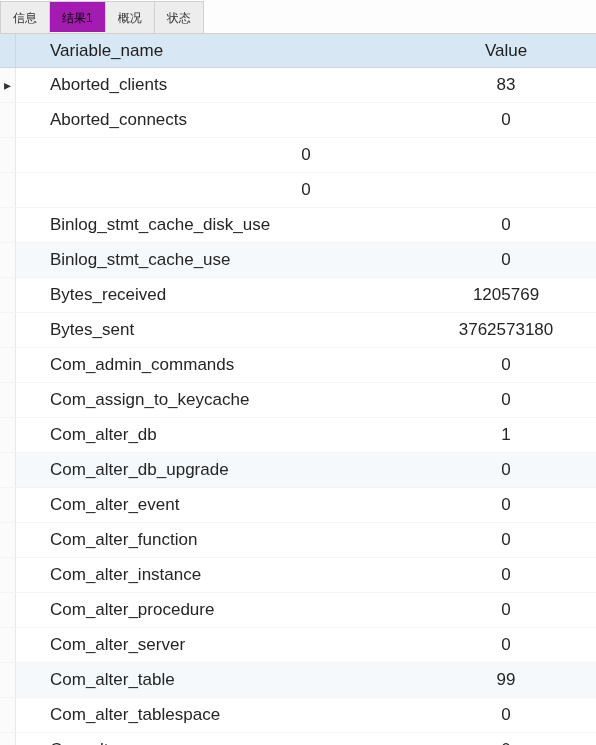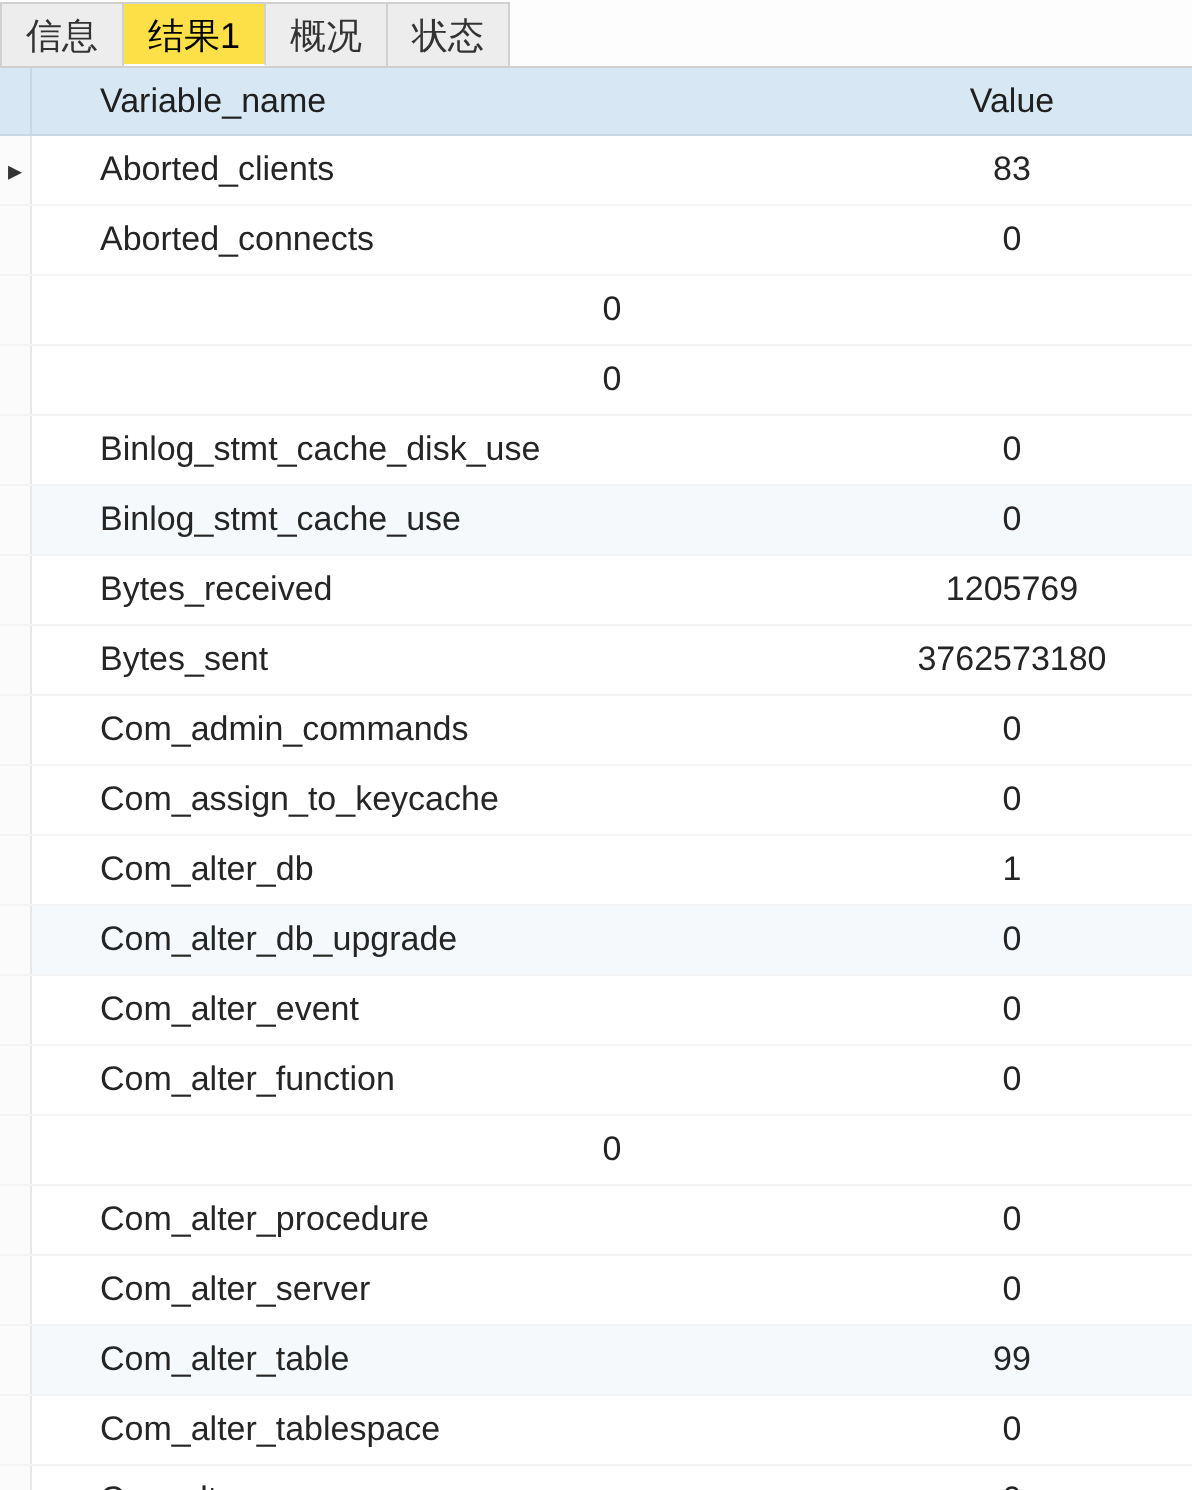--- a/index.html
+++ b/index.html
@@ -17,30 +17,30 @@
       border-bottom: 1px solid #d0d0d0;
       background: #fdfdfd;
       height: 34px;
     }
     .tab {
       padding: 4px 12px 4px 12px;
       border: 1px solid #d0d0d0;
       border-bottom: none;
       background: #ededed;
       margin-right: 0px;
-      font-size: 18px;
+      font-size: 12px;
       color: #333;
       position: relative;
       top: 1px;
       height: 32px;
       line-height: 24px;
       cursor: pointer;
     }
     .tab.active {
-      background: #fde047;
+      background: #a21caf;
       border-bottom: 1px solid #ffffff;
       font-weight: normal;
       color: #000;
     }
     .tab + .tab {
       border-left: none;
     }
     .grid {
       width: 100%;
     }
@@ -177,20 +177,21 @@
         <div class="col-name">Com_alter_event</div>
         <div class="col-value">0</div>
       </div>
       <div class="row">
         <div class="gutter"></div>
         <div class="col-name">Com_alter_function</div>
         <div class="col-value">0</div>
       </div>
       <div class="row">
         <div class="gutter"></div>
+        <div class="col-name">Com_alter_instance</div>
         <div class="col-value">0</div>
       </div>
       <div class="row">
         <div class="gutter"></div>
         <div class="col-name">Com_alter_procedure</div>
         <div class="col-value">0</div>
       </div>
       <div class="row">
         <div class="gutter"></div>
         <div class="col-name">Com_alter_server</div>

